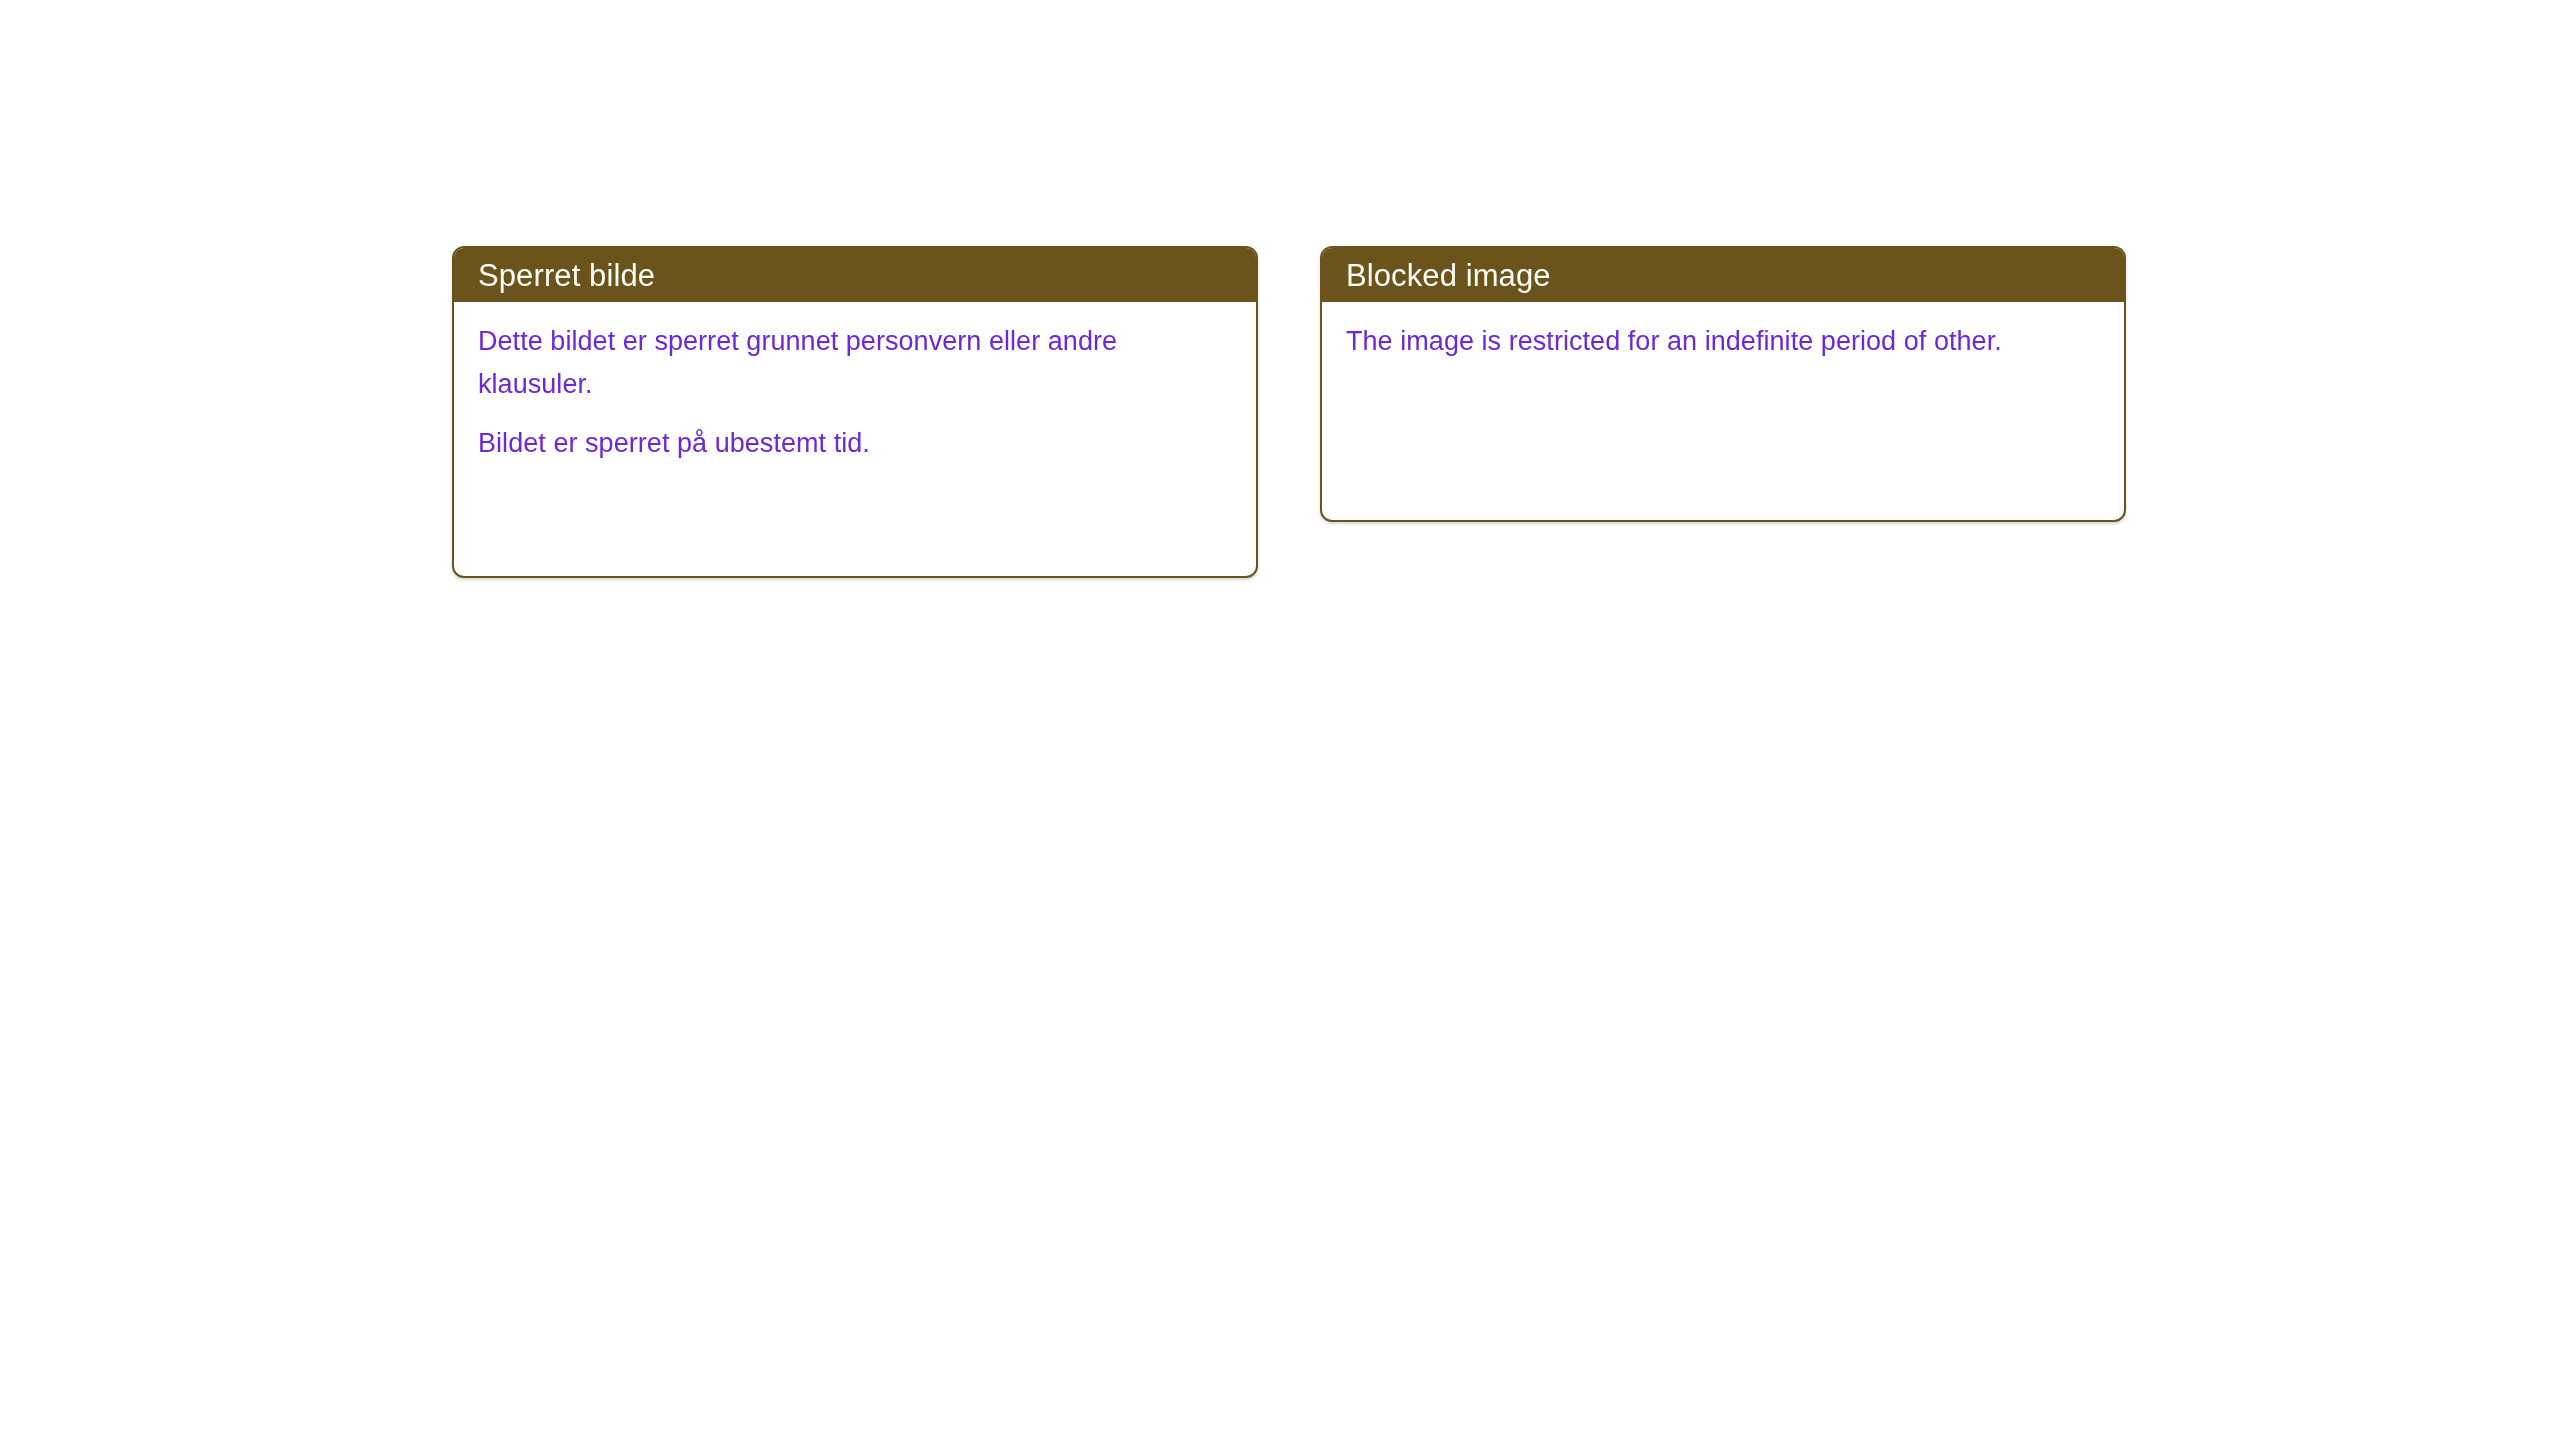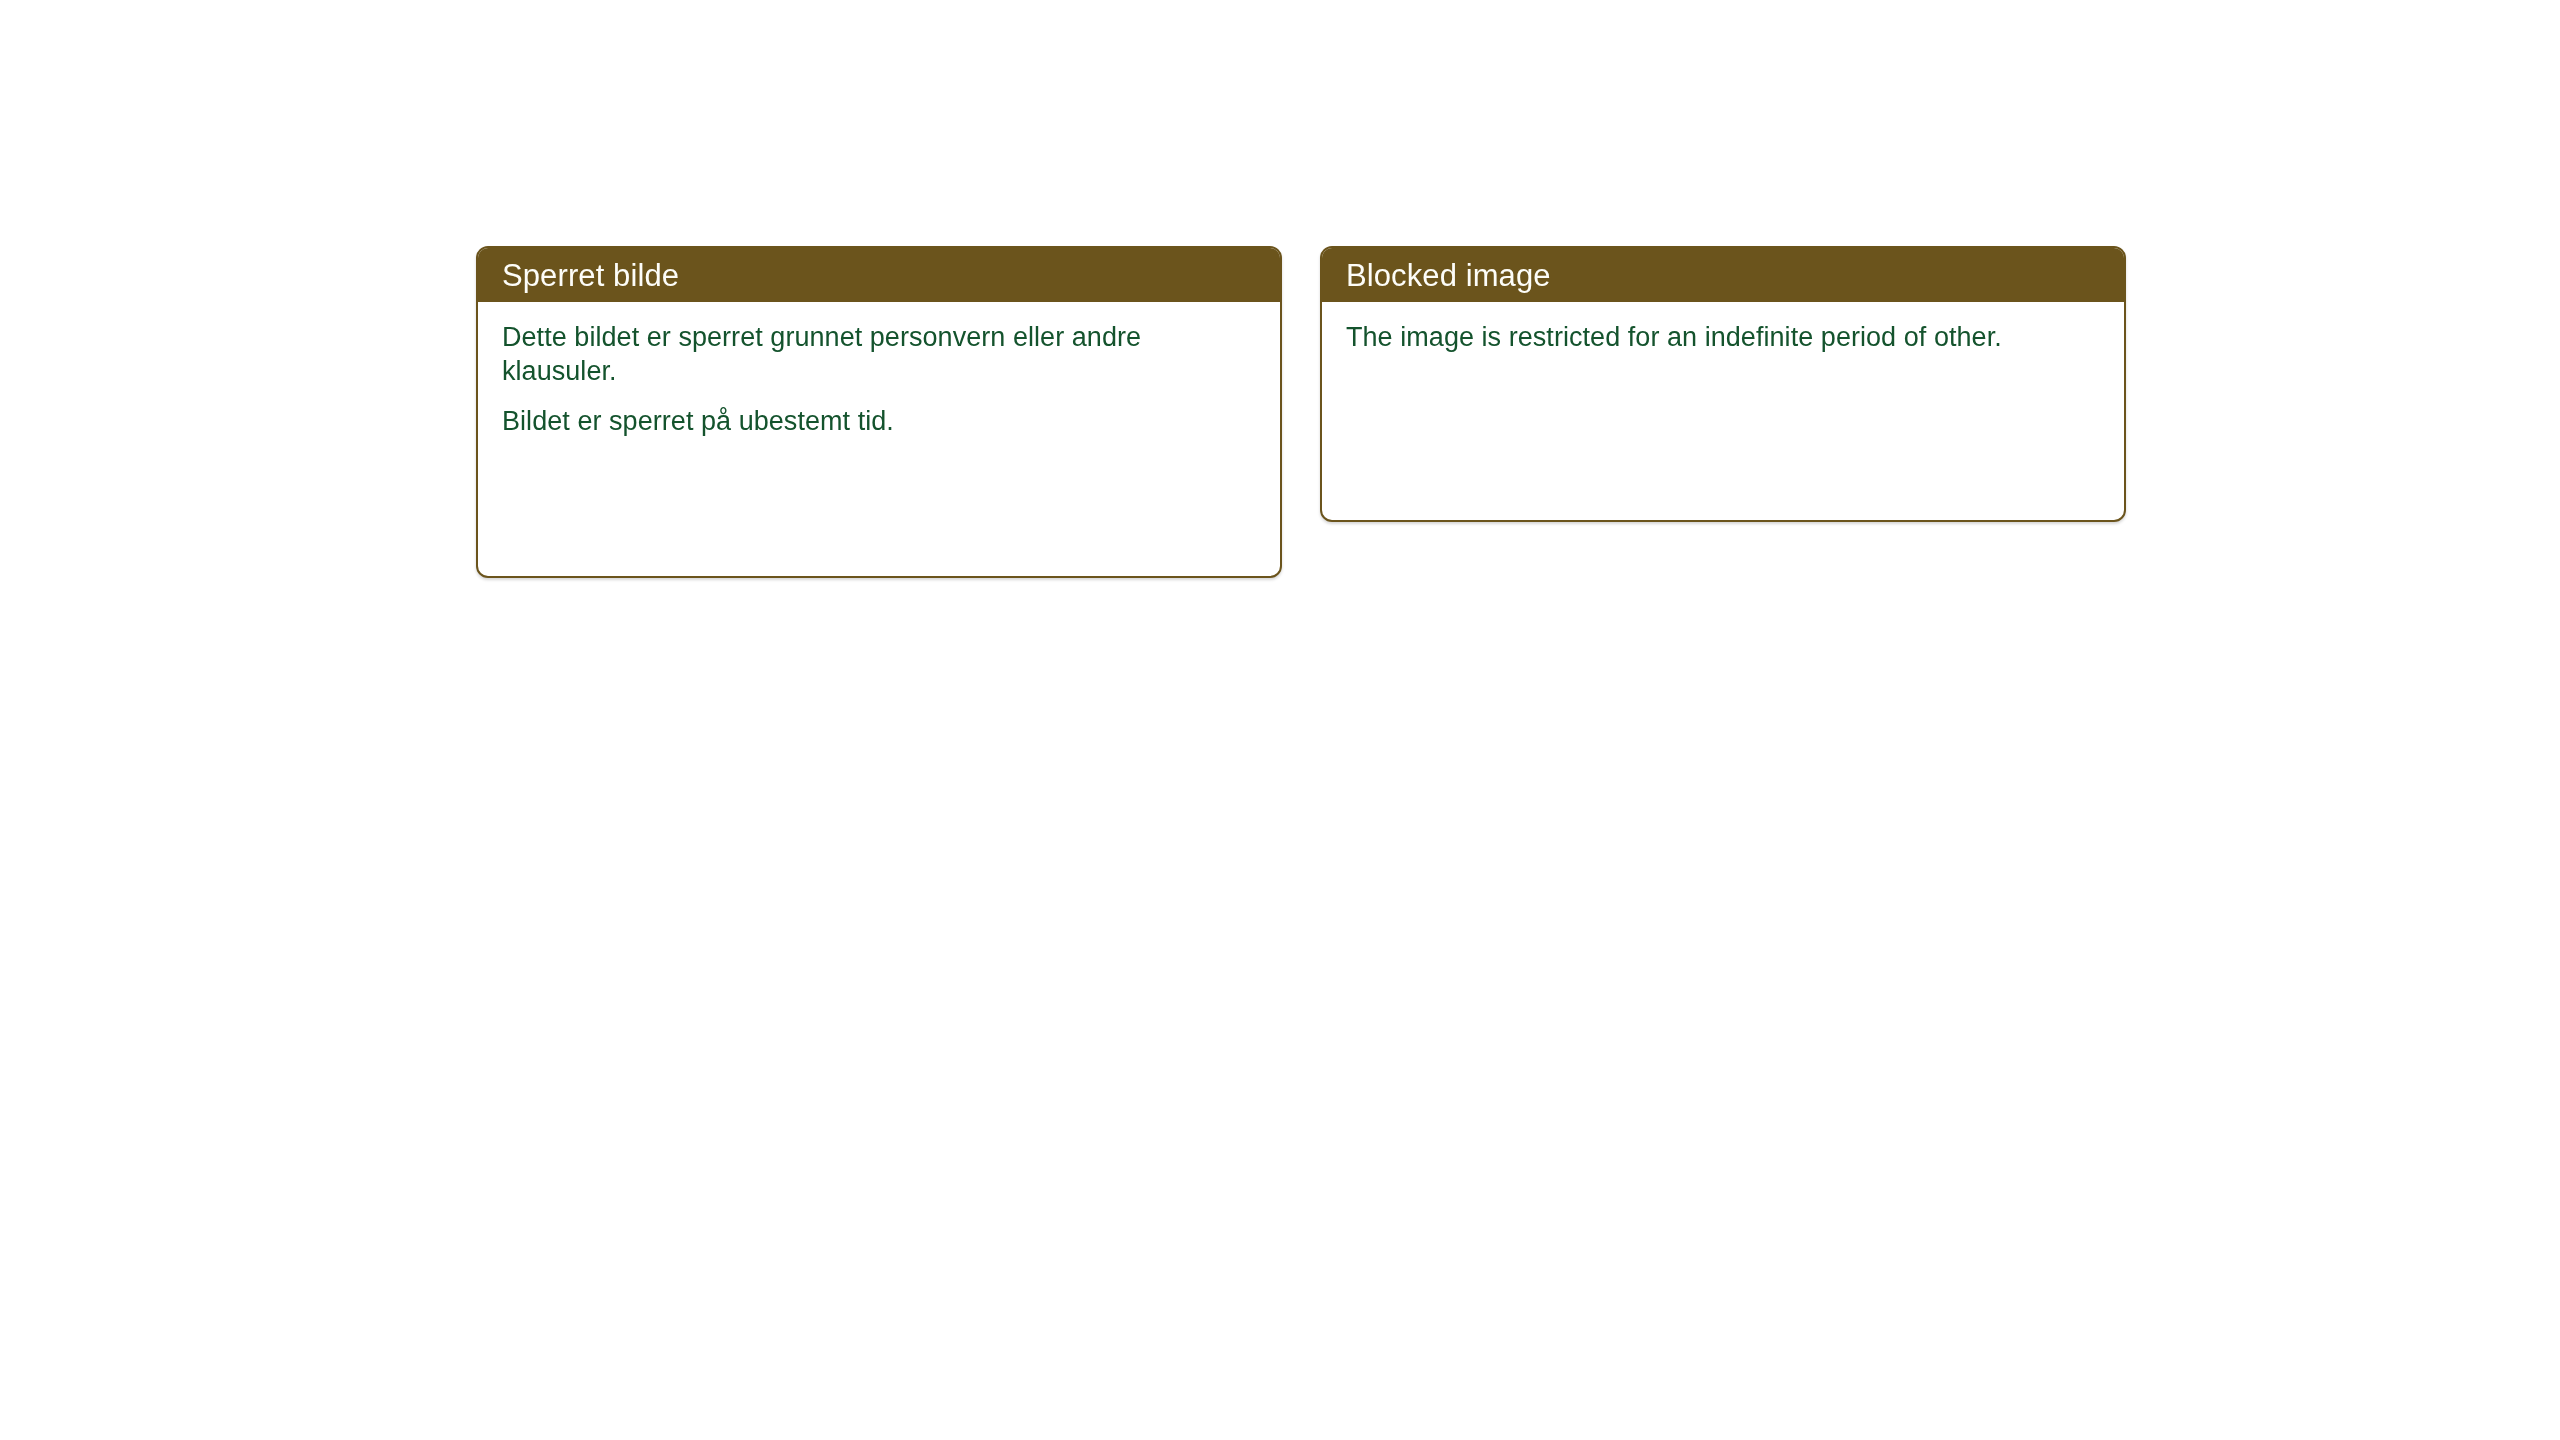--- a/index.html
+++ b/index.html
@@ -27,21 +27,21 @@
     position: absolute;
     box-sizing: border-box;
     background: #ffffff;
     border: 2px solid #6b541c;
     border-radius: 12px;
     box-shadow: 0 2px 3px rgba(0, 0, 0, 0.16);
     overflow: hidden;
   }
 
   .notice-card.card-left {
-    left: 476px;
+    left: 452px;
     top: 246px;
     width: 806px;
     height: 332px;
   }
 
   .notice-card.card-right {
     left: 1320px;
     top: 246px;
     width: 806px;
     height: 276px;
@@ -67,24 +67,24 @@
   }
 
   
   .card-body {
     box-sizing: border-box;
     padding: 18px 24px 0 24px;
   }
 
   .card-paragraph {
     margin: 0;
-    color: #14532d;
+    color: #6d28d9;
     font-size: 27px;
     font-weight: 400;
-    line-height: 34px;
+    line-height: 43px;
     letter-spacing: 0.05px;
   }
 
   .card-paragraph + .card-paragraph {
     margin-top: 16px;
   }
 </style>
 </head>
 <body>
 

